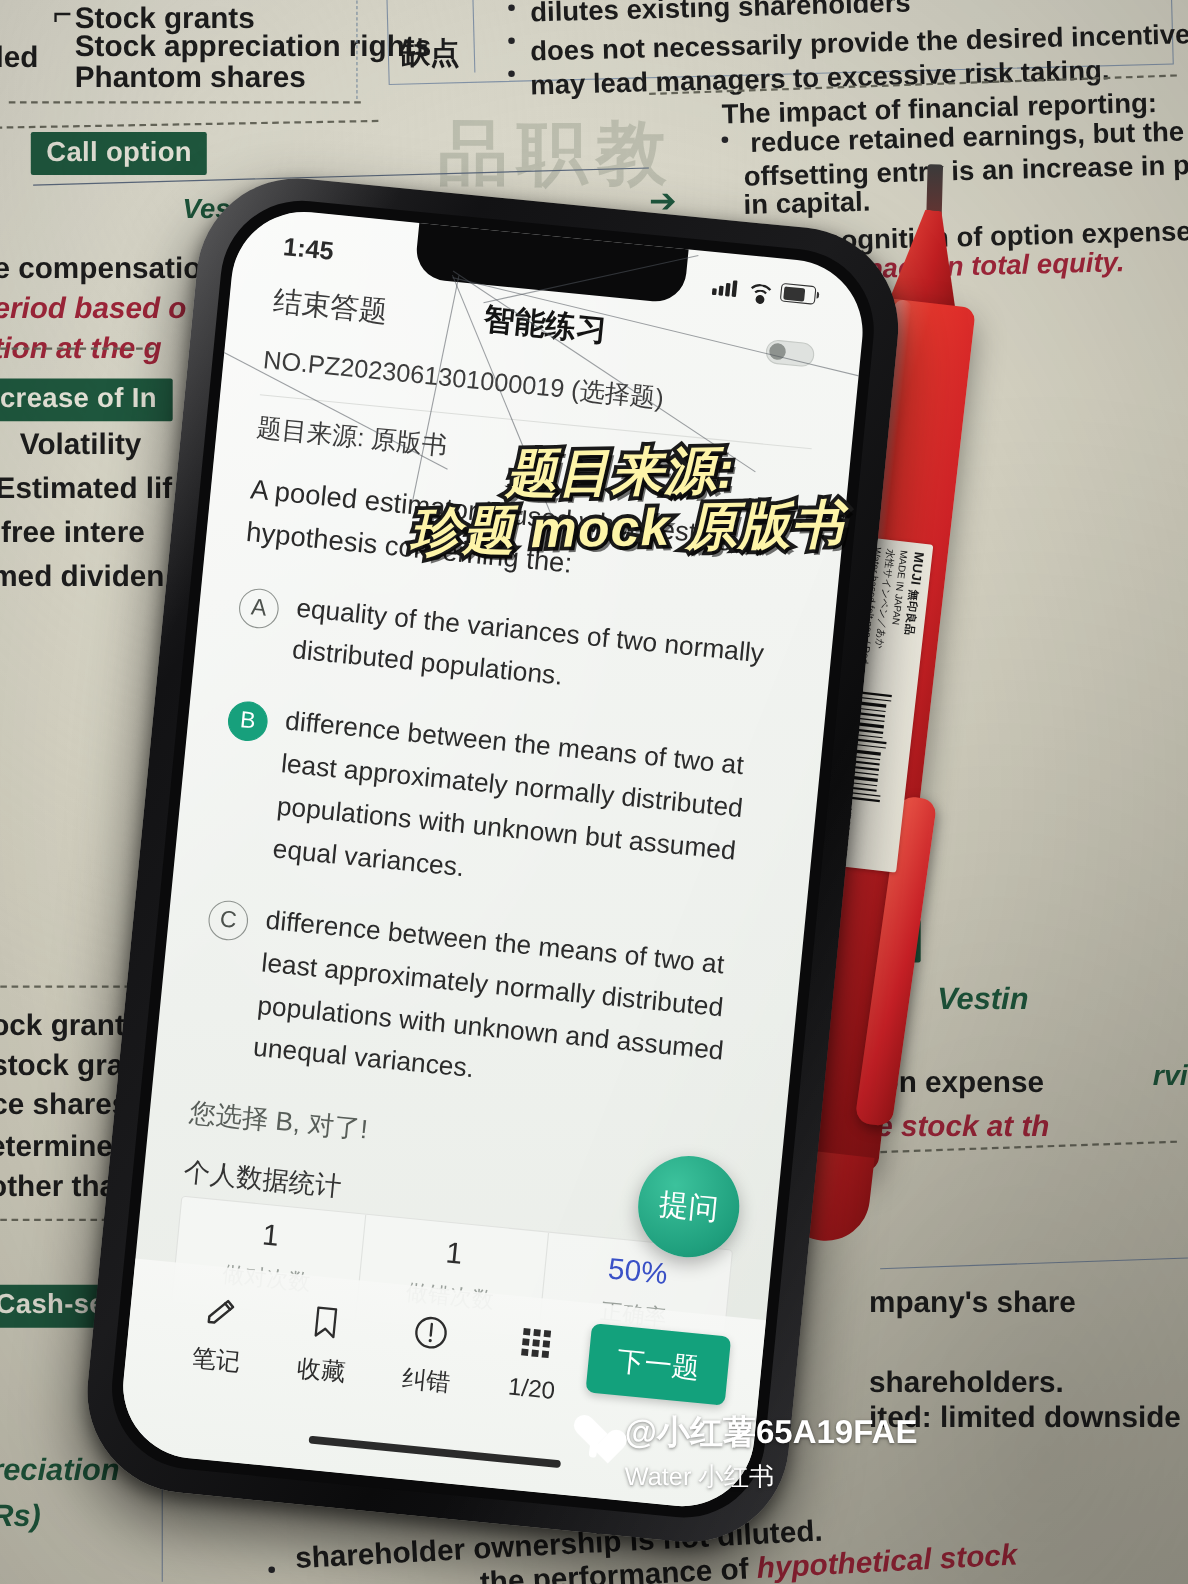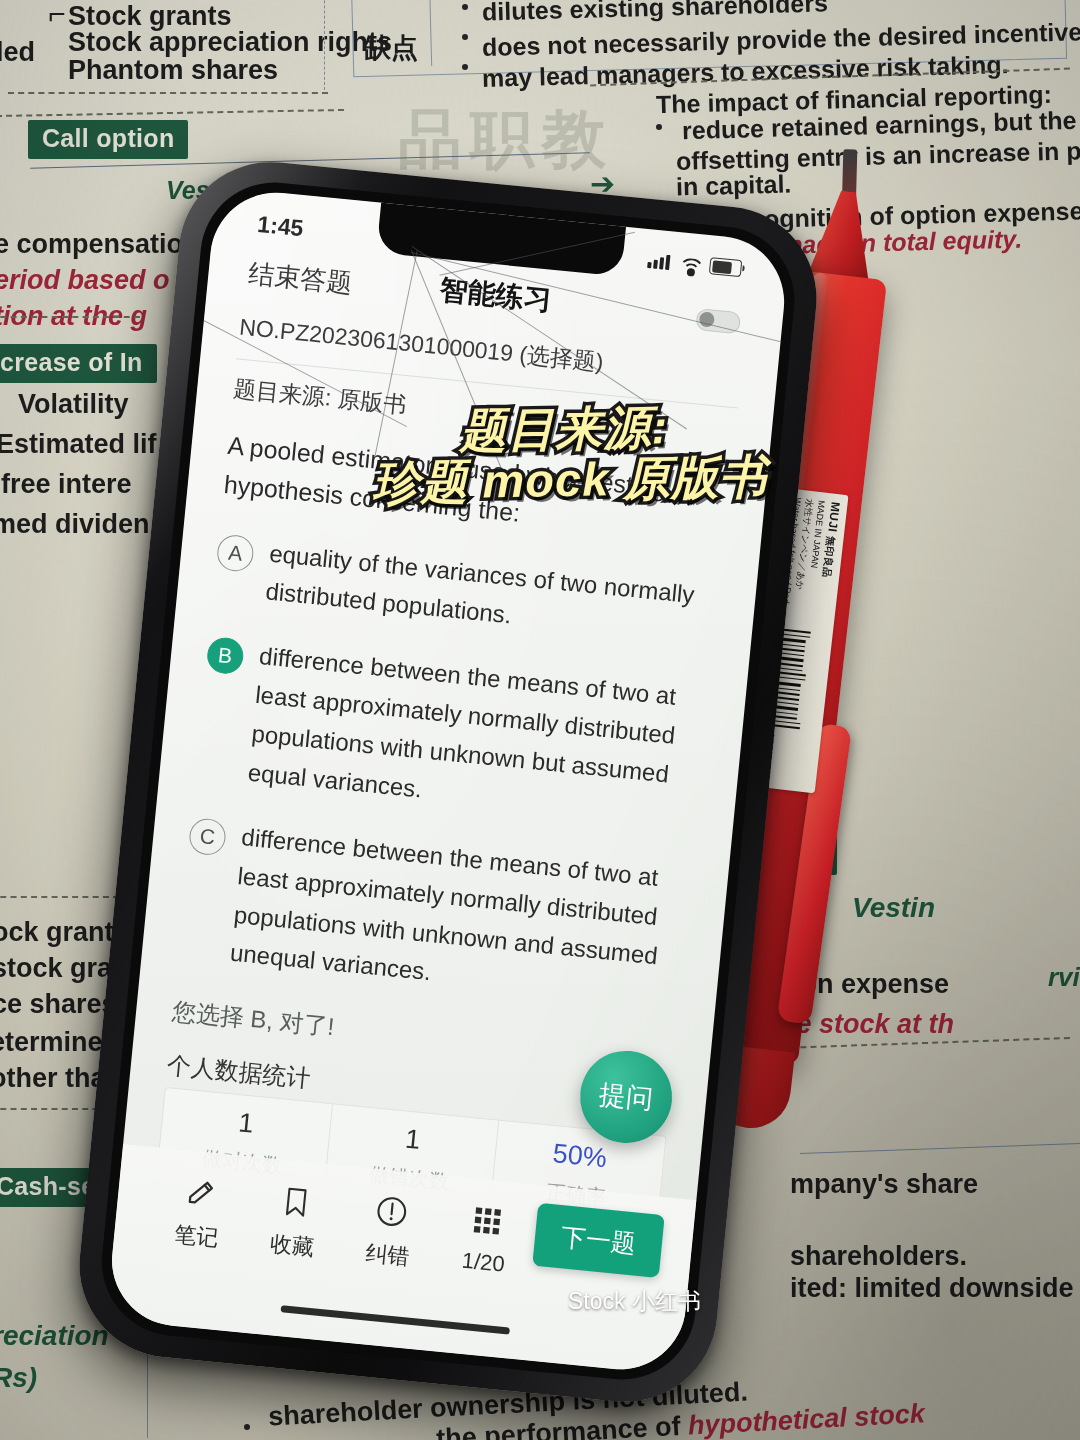--- a/index.html
+++ b/index.html
@@ -487,16 +487,22 @@
       </div>
     </div>
   </div>
 
   <div id="caption">
     <div id="cap1">题目来源:</div>
     <div id="cap2">珍题 mock 原版书</div>
   </div>
 
   <div id="wm">
-    <div id="wm-line2">Stock 小红书</div>
+    <div id="wm-line1">
+      <span id="heart">
+          <i></i>
+        </span>
+      <span>@小红薯65A19FAE</span>
+    </div>
+    <div id="wm-line2">Water 小红书</div>
   </div>
 
 </div>
 
 </body></html>

